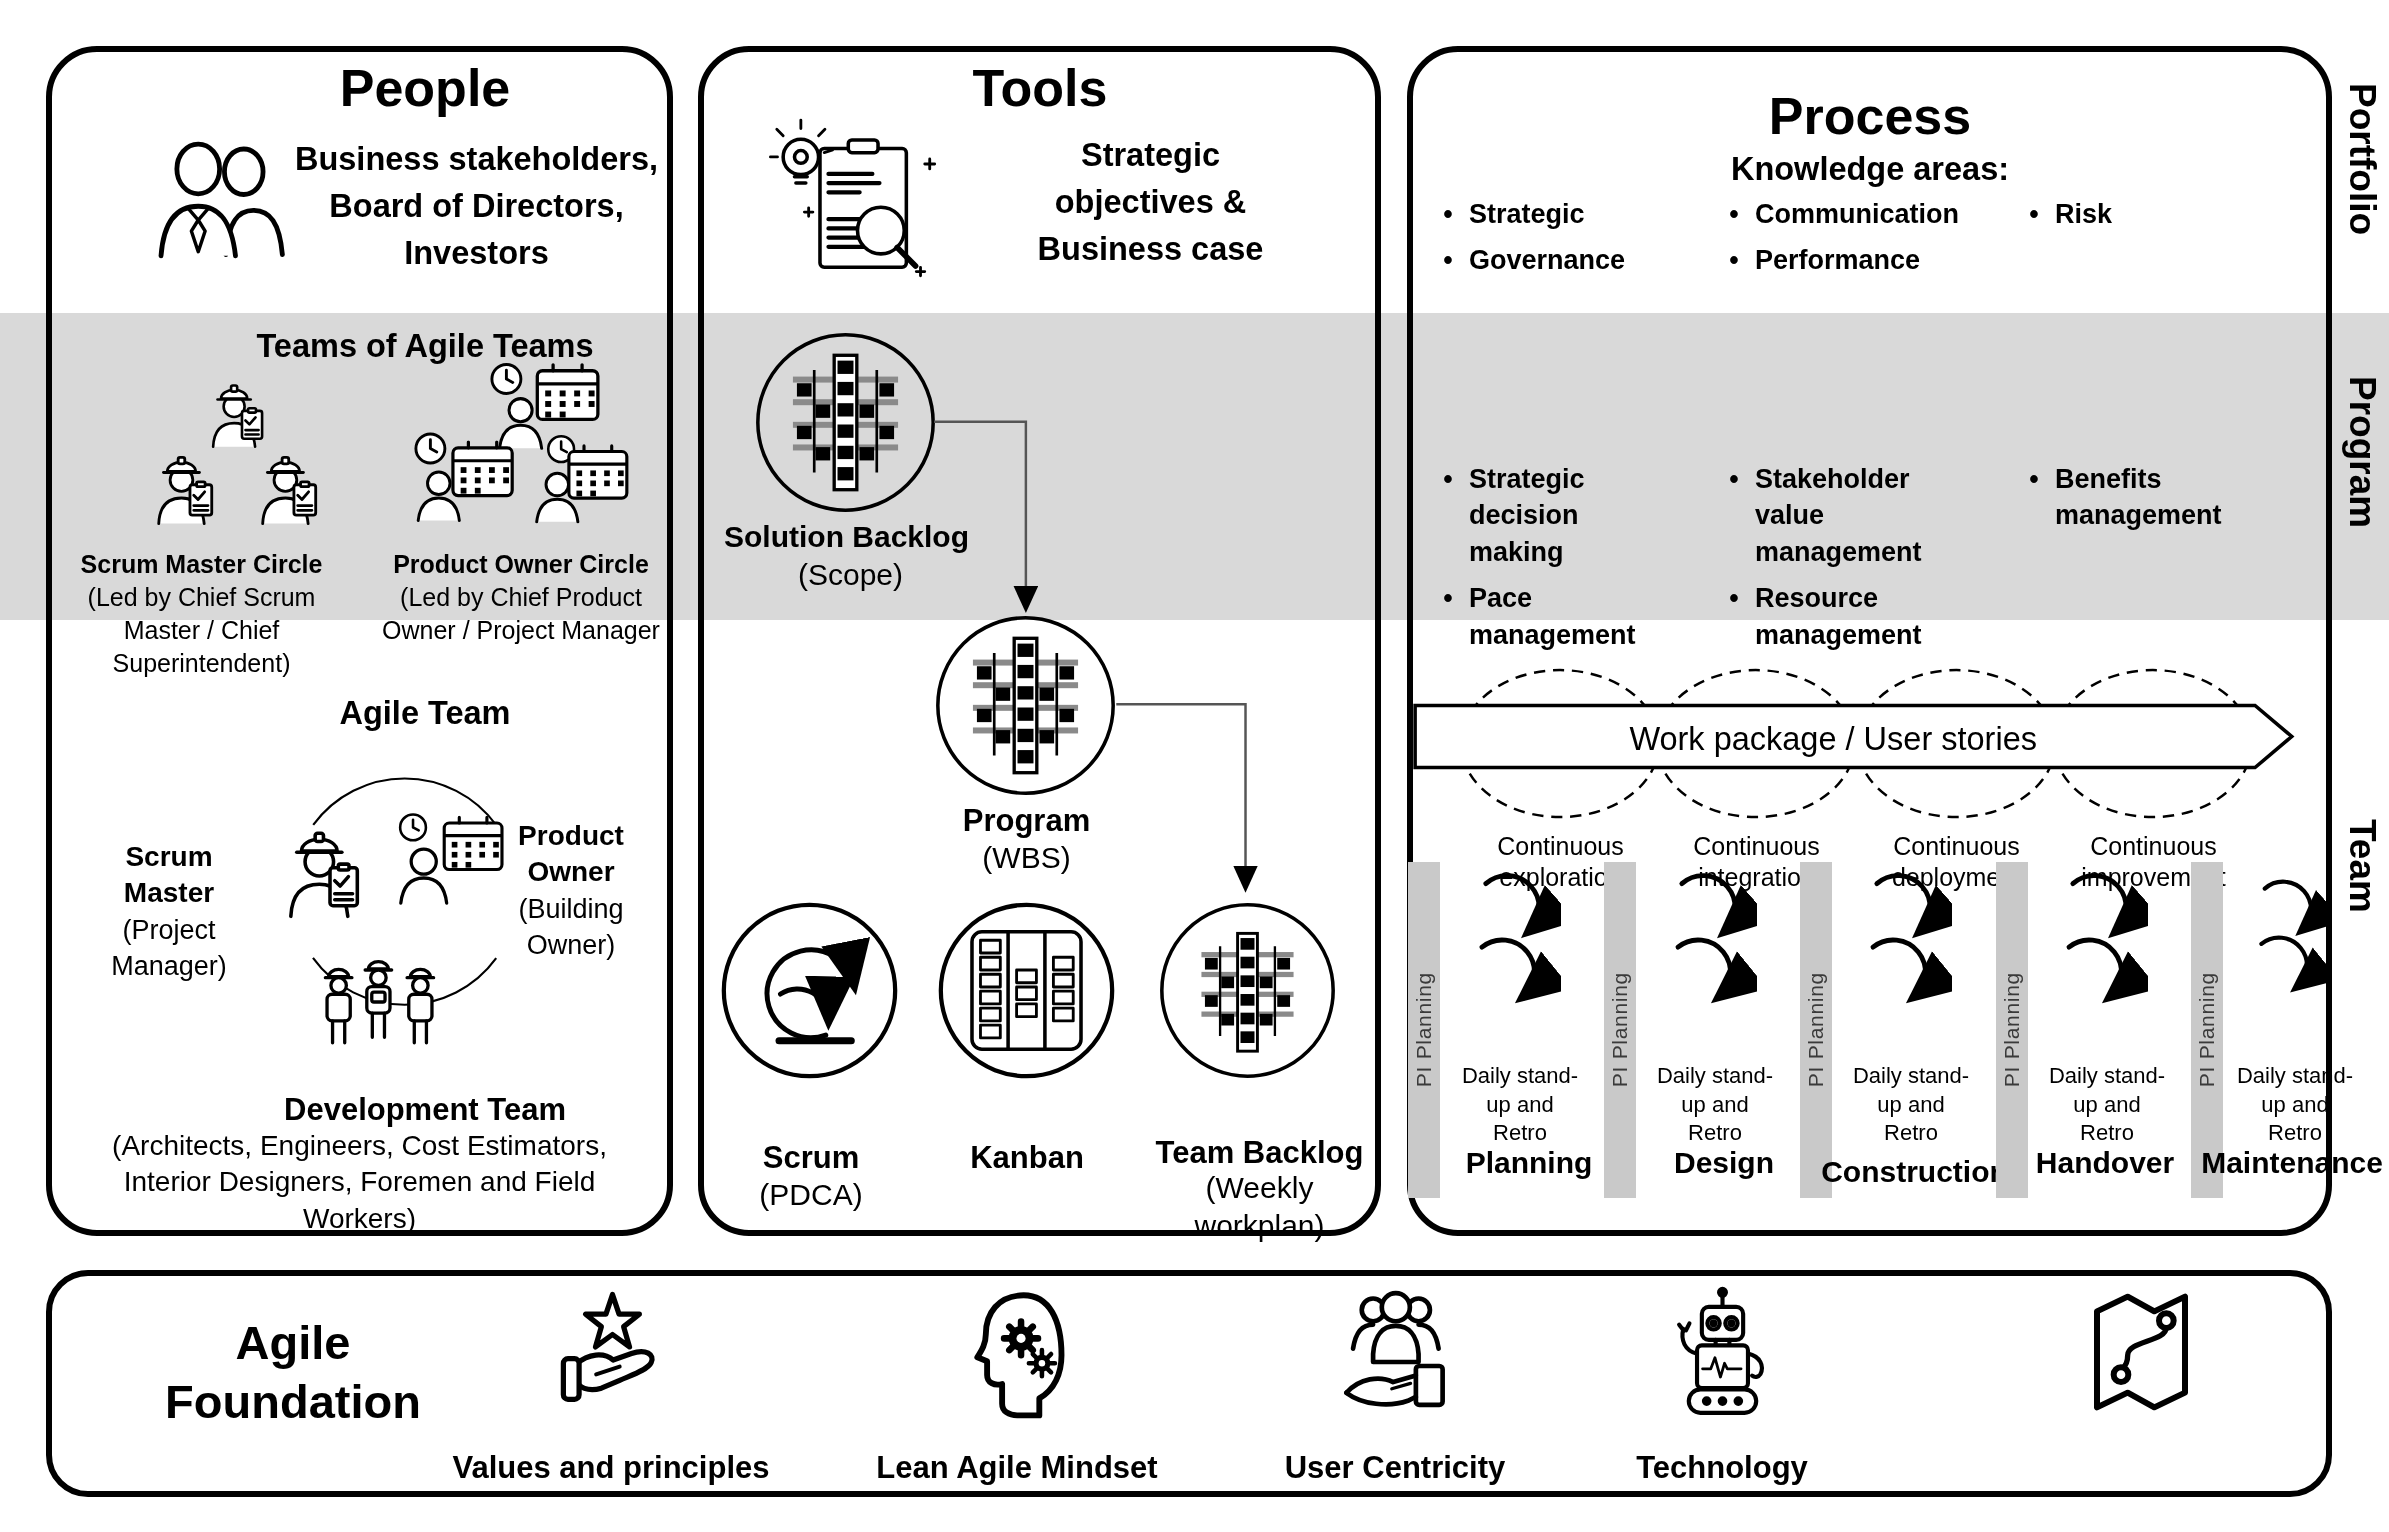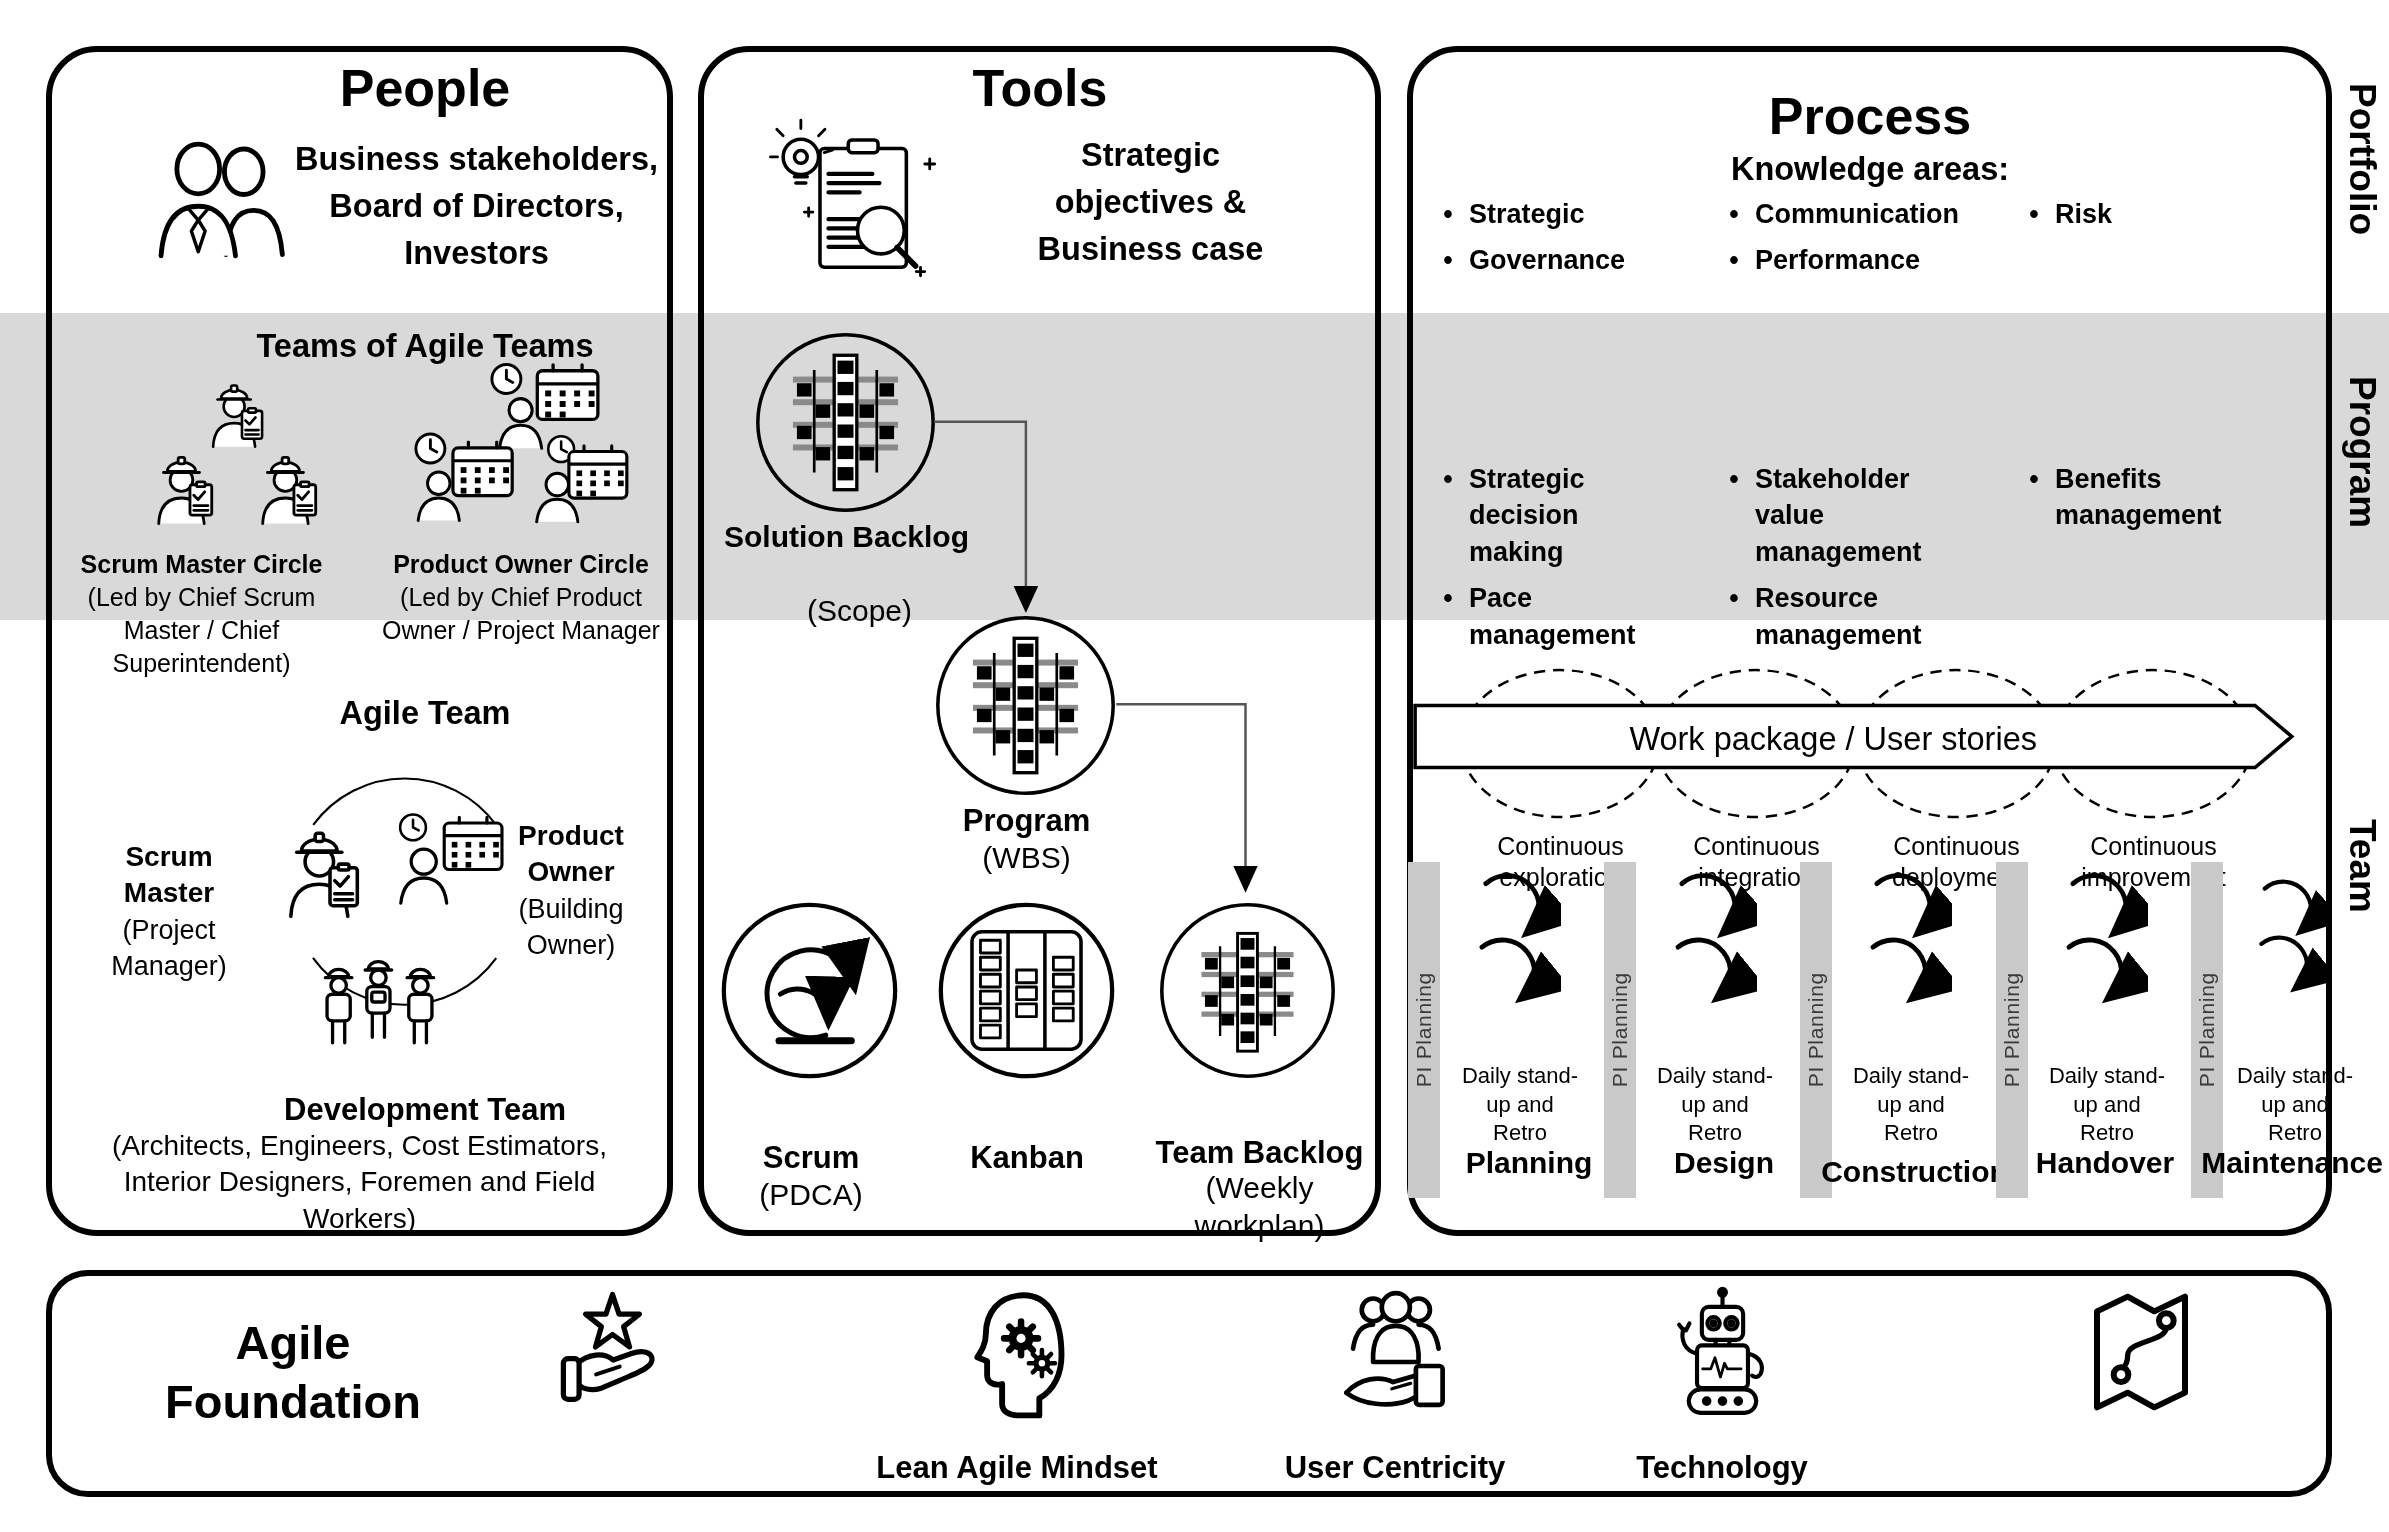--- a/index.html
+++ b/index.html
@@ -260,21 +260,21 @@
     </svg>
     <div class="abs b f46 ctr pre" style="left:297px;top:86px;width:311px;">Strategic
 objectives &amp;
 Business case</div>
 
     <svg class="abs icon" style="left:57px;top:286px;" width="181" height="181" viewBox="0 0 256 256">
       <circle cx="128" cy="128" r="124" fill="none" stroke="#000" stroke-width="5"></circle>
       <use href="#sym-backlog" x="48" y="28" width="160" height="200"></use>
     </svg>
     <div class="abs b f42 ctr" style="left:0;top:472px;width:297px;">Solution Backlog</div>
-    <div class="abs f42 ctr" style="left:13px;top:510px;width:297px;margin-top:36px;">(Scope)</div>
+    <div class="abs f42 ctr" style="left:4px;top:510px;width:297px;">(Scope)</div>
 
     <svg class="abs" style="left:0;top:0;pointer-events:none;" width="684" height="1190" viewBox="0 0 968 1685">
       <g fill="none" stroke="var(--arrow,#555)" stroke-width="3.5">
         <path d="M334 532 H464 V796" marker-end="url(#ah)"></path>
         <path d="M592 932 H775 V1192" marker-end="url(#ah)"></path>
       </g>
     </svg>
 
     <svg class="abs icon" style="left:237px;top:569px;" width="181" height="181" viewBox="0 0 256 256">
       <circle cx="128" cy="128" r="124" fill="none" stroke="#000" stroke-width="5"></circle>
@@ -439,20 +439,21 @@
 Foundation</div>
 
     <svg class="abs icon" style="left:503px;top:18.4px;" width="127" height="131" viewBox="0 0 190 200">
       <g fill="#fff" stroke="#000" stroke-width="8" stroke-linecap="round" stroke-linejoin="round">
         <path d="M95 10 L105 40 L136 40 L112 59 L121 90 L95 71 L69 90 L78 59 L54 40 L85 40 Z"></path>
         <path d="M40 116 C58 100 82 98 96 110 L124 100 C146 92 160 102 154 114 C149 125 124 133 106 141 L78 153 C58 159 42 152 40 140 Z"></path>
         <path d="M70 132 L106 120" fill="none" stroke-width="6"></path>
         <rect x="20" y="108" width="24" height="62" rx="7"></rect>
       </g>
     </svg>
+    <div class="abs b f44 ctr" style="left:378px;top:178px;width:374px;">Values and principles</div>
 
     <svg class="abs icon" style="left:915px;top:17px;" width="124" height="138" viewBox="0 0 190 210">
       <path d="M96 12 C57 12 38 40 38 72 C38 86 32 96 25 107 L40 113 V134 C40 146 51 151 63 148 V178 C63 190 74 196 86 196 L120 196 V170 C143 157 154 132 154 104 C154 50 135 12 96 12 Z" fill="#fff" stroke="#000" stroke-width="9" stroke-linejoin="round"></path>
       <g>
         <g stroke="#000" stroke-width="10" stroke-linecap="round">
           <path d="M92 52 v52 M66 78 h52 M74 60 l36 36 M110 60 l-36 36"></path>
         </g>
         <circle cx="92" cy="78" r="19" fill="#000"></circle>
         <circle cx="92" cy="78" r="7" fill="#fff"></circle>
       </g>

